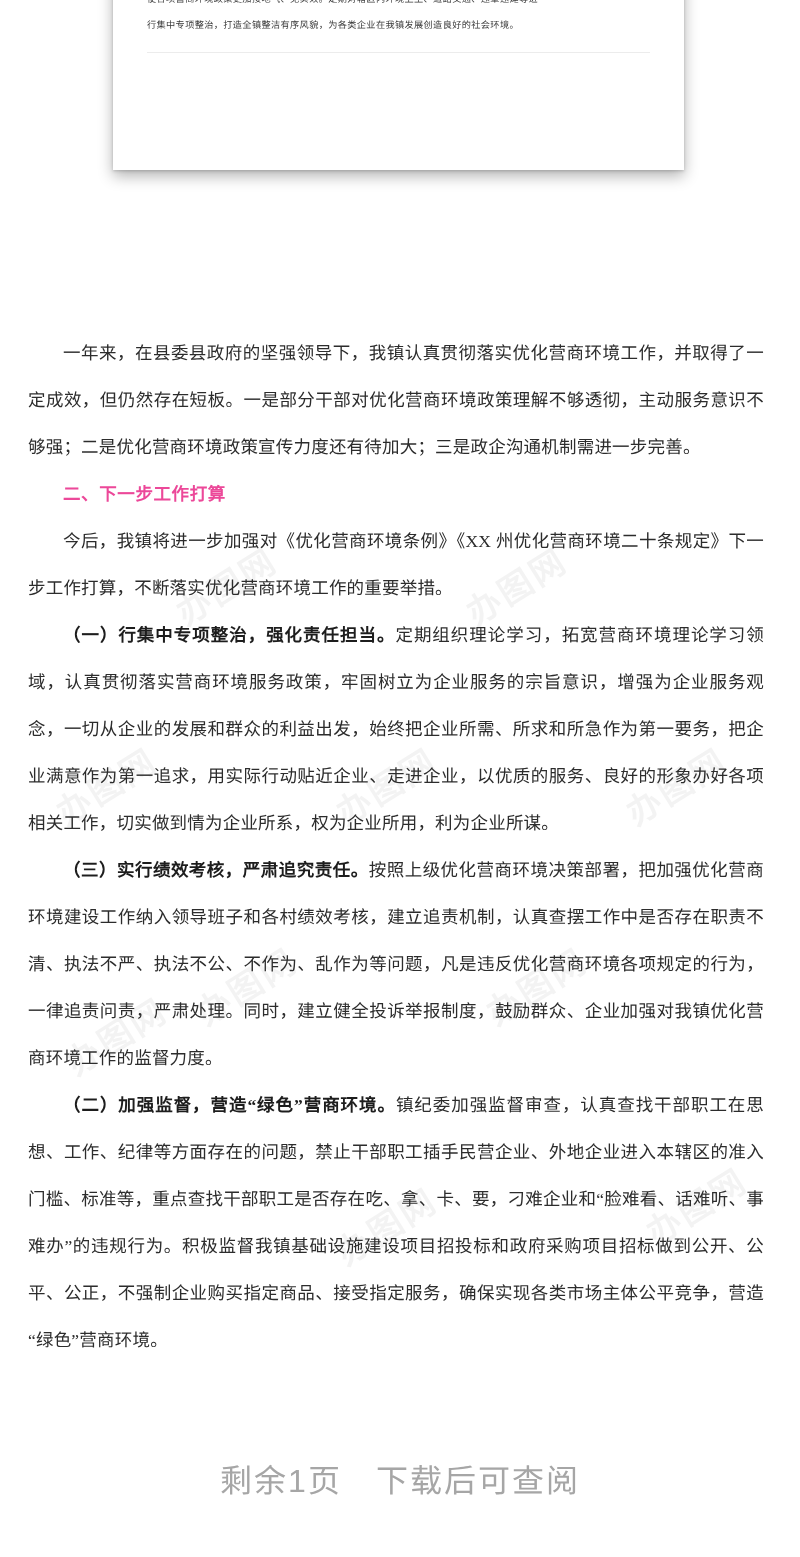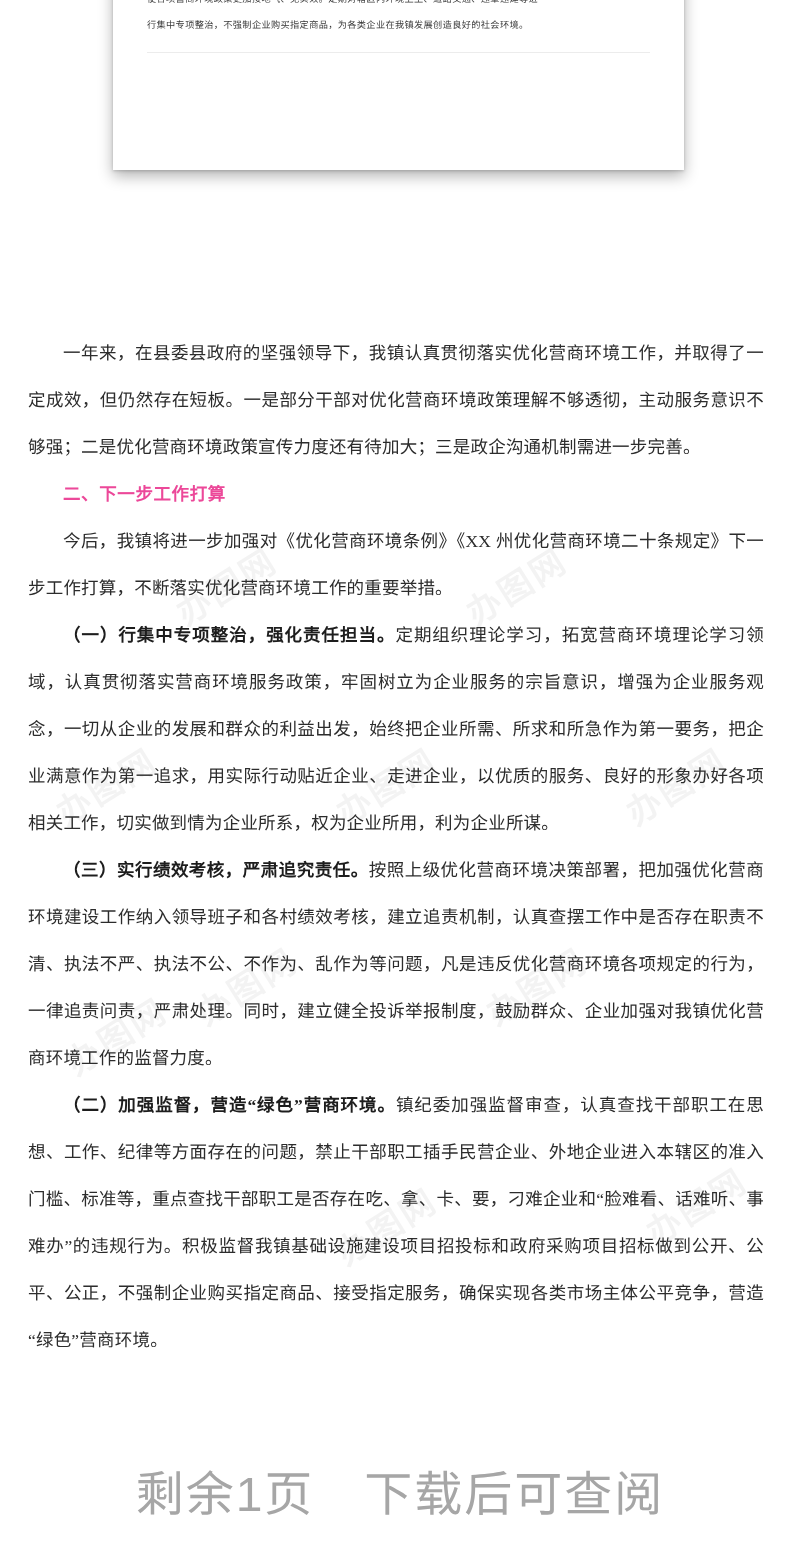--- a/index.html
+++ b/index.html
@@ -118,33 +118,33 @@
   #footer {
     position: absolute;
     left: 0;
     top: 1455px;
     width: 800px;
     text-align: center;
     z-index: 4;
   }
   #footer .footer-text {
     font-family: "Liberation Sans", "DejaVu Sans", sans-serif;
-    font-size: 48px;
+    font-size: 32px;
     color: #a6a6a6;
     letter-spacing: 2px;
     font-weight: normal;
   }
 </style>
 </head>
 <body>
 
 <div id="preview-card">
   <div class="card-inner">
     <div class="card-line">使各项营商环境政策更加接地气、见实效。定期对辖区内环境卫生、道路交通、违章违建等进</div>
-    <div class="card-line">行集中专项整治，不强制企业购买指定商品，为各类企业在我镇发展创造良好的社会环境。</div>
+    <div class="card-line">行集中专项整治，打造全镇整洁有序风貌，为各类企业在我镇发展创造良好的社会环境。</div>
   </div>
   <div class="card-rule"></div>
 </div>
 
 <div id="watermark-layer">
   <div class="wm" style="left:170px;  top:560px;">办图网</div>
   <div class="wm" style="left:460px;  top:560px;">办图网</div>
   <div class="wm" style="left:50px;   top:760px;">办图网</div>
   <div class="wm" style="left:330px;  top:760px;">办图网</div>
   <div class="wm" style="left:620px;  top:760px;">办图网</div>

